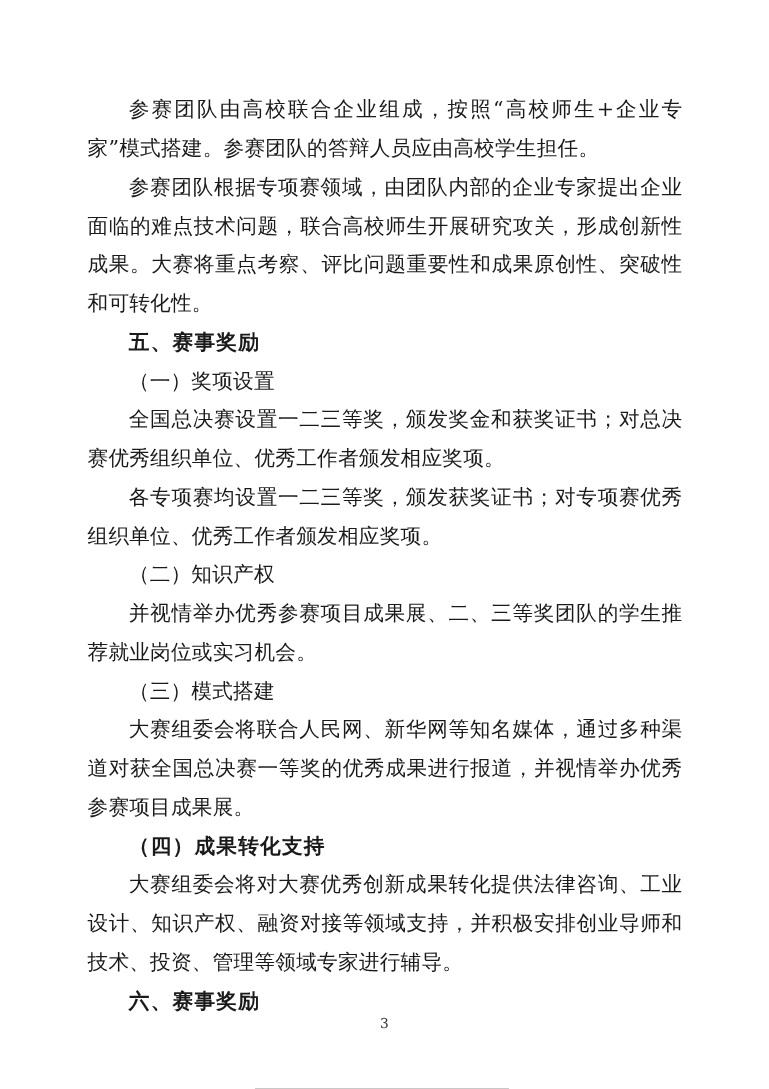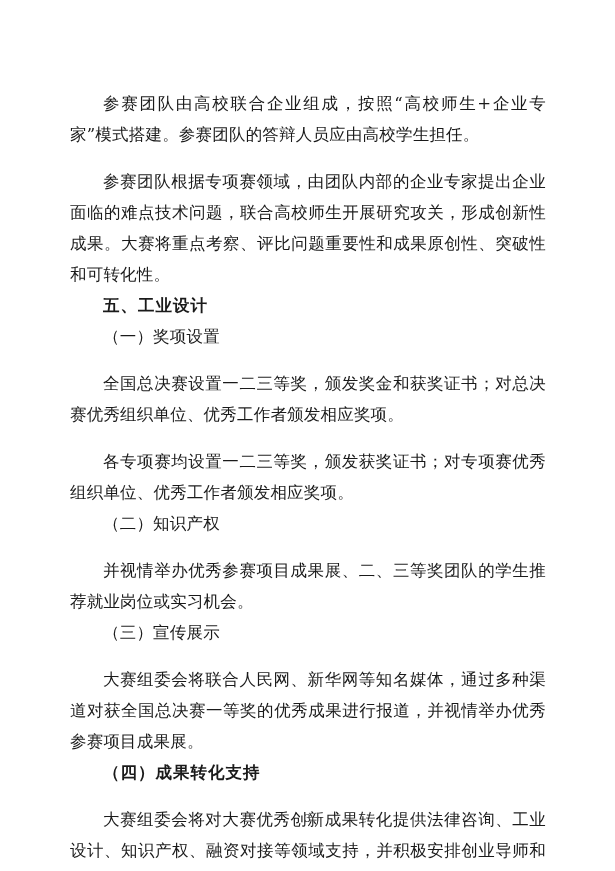--- a/index.html
+++ b/index.html
@@ -28,21 +28,20 @@
     margin: 0;
     font-size: 16.5px;
     line-height: 31px;
     color: #1a1a1a;
     text-align: justify;
     text-justify: inter-ideograph;
     letter-spacing: 0.2px;
   }
   p.indent {
     text-indent: 2em;
-    margin-top: 16px;
   }
   p.heading {
     text-indent: 2em;
     font-weight: bold;
     font-family: "DejaVu Sans", sans-serif;
     letter-spacing: 1px;
   }
   p.subheading {
     text-indent: 2em;
     font-family: Liberation Serif, serif;
@@ -58,26 +57,26 @@
     font-family: "DejaVu Serif", serif;
   }
 </style>
 </head>
 <body>
 
 <div class="page">
   <div class="content">
     <p class="indent">参赛团队由高校联合企业组成，按照“高校师生+企业专家”模式搭建。参赛团队的答辩人员应由高校学生担任。</p>
     <p class="indent">参赛团队根据专项赛领域，由团队内部的企业专家提出企业面临的难点技术问题，联合高校师生开展研究攻关，形成创新性成果。大赛将重点考察、评比问题重要性和成果原创性、突破性和可转化性。</p>
-    <p class="heading">五、工业设计</p>
+    <p class="heading">五、赛事奖励</p>
     <p class="subheading">（一）奖项设置</p>
     <p class="indent">全国总决赛设置一二三等奖，颁发奖金和获奖证书；对总决赛优秀组织单位、优秀工作者颁发相应奖项。</p>
     <p class="indent">各专项赛均设置一二三等奖，颁发获奖证书；对专项赛优秀组织单位、优秀工作者颁发相应奖项。</p>
     <p class="subheading">（二）知识产权</p>
     <p class="indent">并视情举办优秀参赛项目成果展、二、三等奖团队的学生推荐就业岗位或实习机会。</p>
-    <p class="subheading">（三）宣传展示</p>
+    <p class="subheading">（三）模式搭建</p>
     <p class="indent">大赛组委会将联合人民网、新华网等知名媒体，通过多种渠道对获全国总决赛一等奖的优秀成果进行报道，并视情举办优秀参赛项目成果展。</p>
     <p class="heading">（四）成果转化支持</p>
     <p class="indent">大赛组委会将对大赛优秀创新成果转化提供法律咨询、工业设计、知识产权、融资对接等领域支持，并积极安排创业导师和技术、投资、管理等领域专家进行辅导。</p>
     <p class="heading">六、赛事奖励</p>
   </div>
   <div class="page-number">3</div>
 </div>
 
 </body></html>

